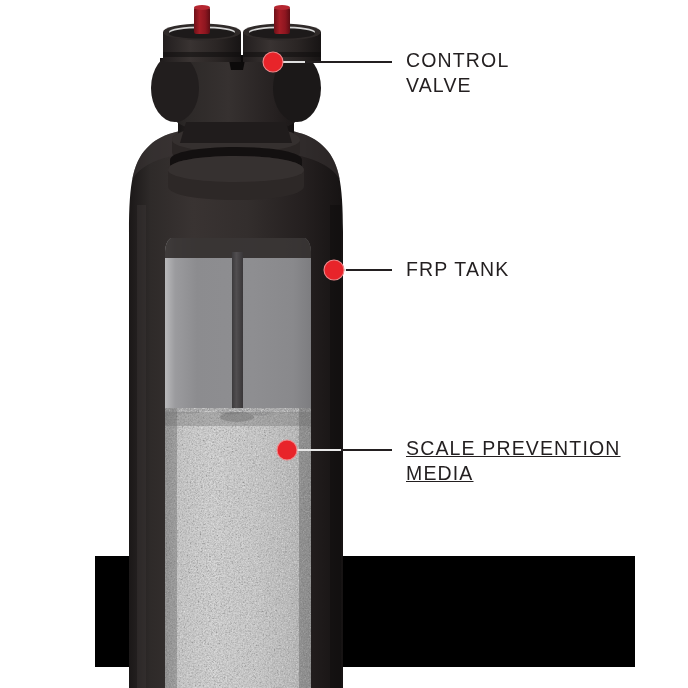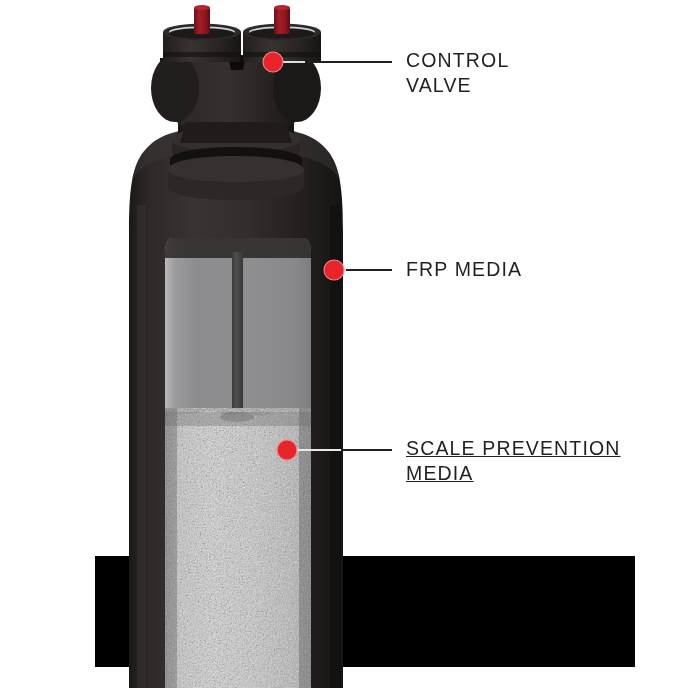--- a/index.html
+++ b/index.html
@@ -267,18 +267,18 @@
       <circle cx="273" cy="62" r="10" fill="#e8242a" stroke="#f0888b" stroke-width="1.1"></circle>
       <circle cx="334" cy="270" r="10" fill="#e8242a" stroke="#f0888b" stroke-width="1.1"></circle>
       <circle cx="287" cy="450" r="10" fill="#e8242a" stroke="#f0888b" stroke-width="1.1"></circle>
     </g>
 
   </svg>
 
   <div class="callout-label" id="label-control-valve">CONTROL
 VALVE</div>
 
-  <div class="callout-label" id="label-frp-tank">FRP MEDIA</div>
+  <div class="callout-label" id="label-frp-tank">FRP TANK</div>
 
   <div class="callout-label" id="label-scale-media">SCALE PREVENTION
 MEDIA</div>
 
 </div>
 
 </body></html>

